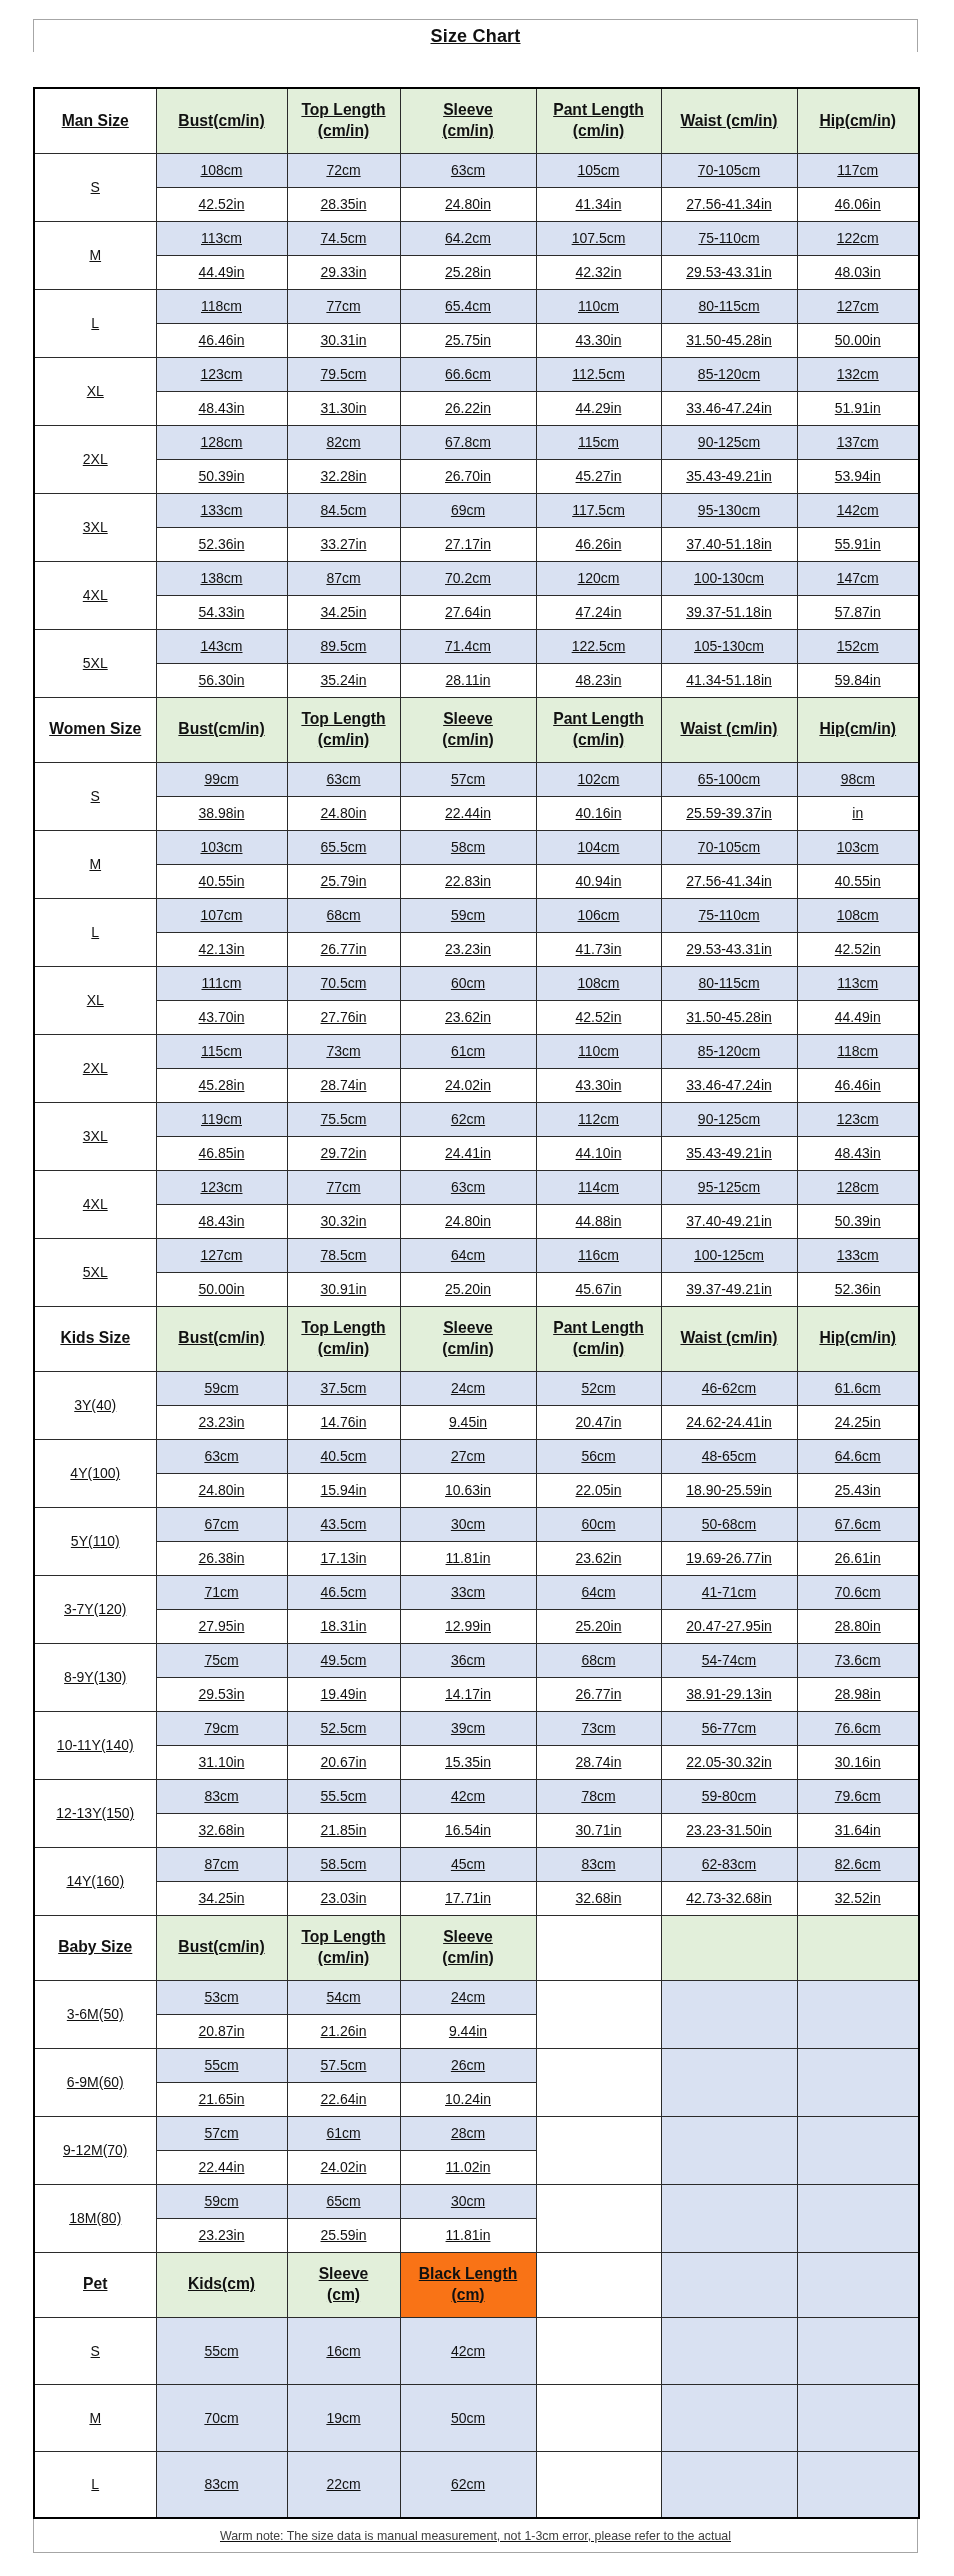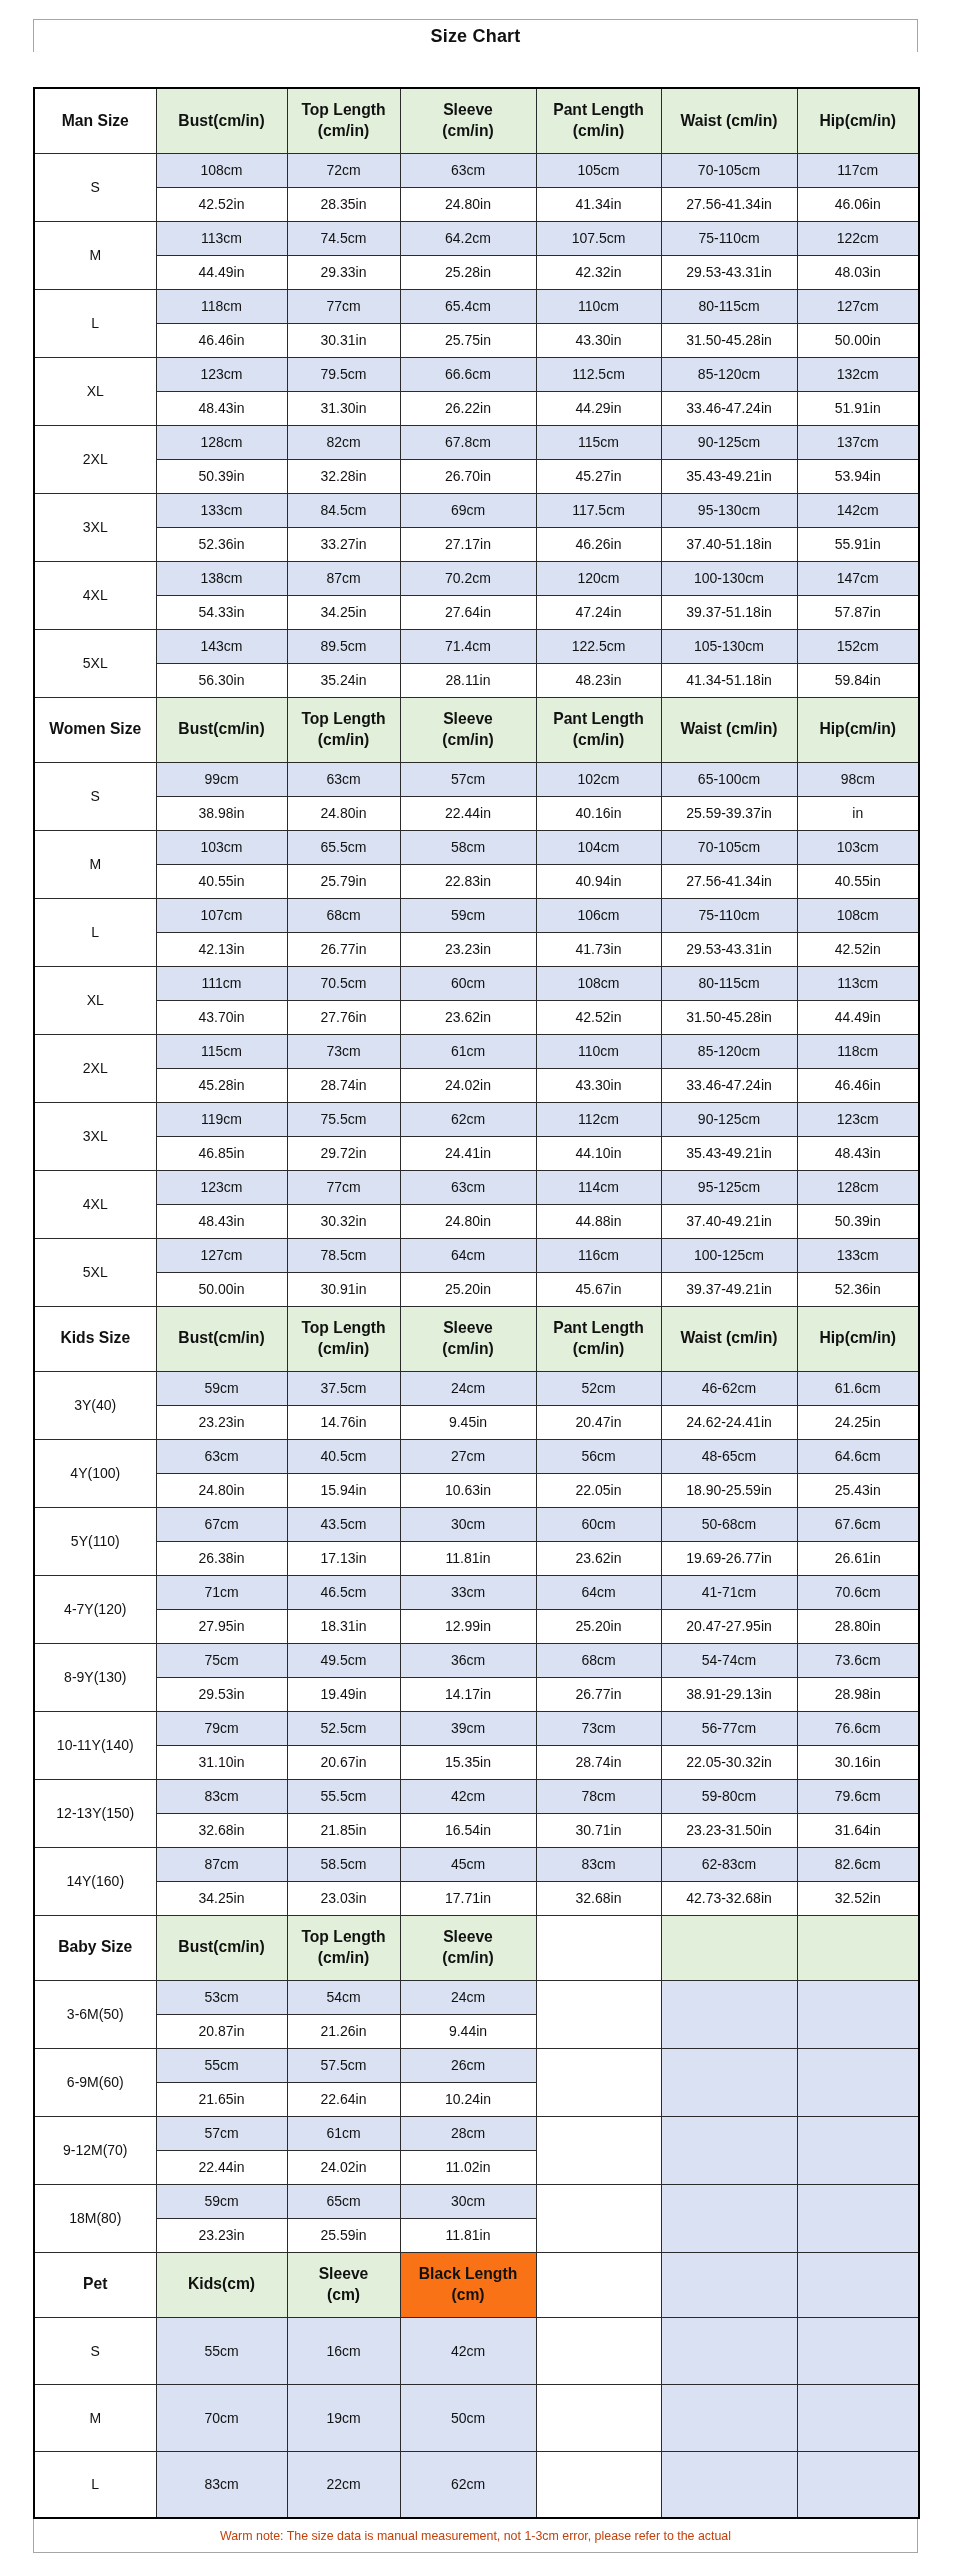--- a/index.html
+++ b/index.html
@@ -1,18 +1,18 @@
 <!DOCTYPE html>
 <html><head>
 <meta charset="utf-8">
 <style>
   html,body { margin:0; padding:0; background:#ffffff; }
   body { font-family:"Liberation Sans","DejaVu Sans",sans-serif; color:#111; }
   .sheet { width:954px; height:2576px; background:#fff; box-sizing:border-box; padding:19px 0 0 33px; }
-  .inner { width:885px; }
+  .inner { width:885px;text-decoration:underline; }
 
   .title-box {
     box-sizing:border-box; width:885px; height:33px;
     border:1px solid #a6a6a6; border-bottom:none;
     display:flex; align-items:center; justify-content:center;
     font-weight:bold; font-size:18px; letter-spacing:0.2px;
   }
 
   table.size-table {
     width:885px; border-collapse:collapse; table-layout:fixed;
@@ -32,21 +32,21 @@
   td.thick-top { border-top:2.9px solid #000; }
   .bg-green  { background:#e2efda; }
   .bg-blue   { background:#d9e1f2; }
   .bg-yellow { background:#f97316; }
   .bg-white  { background:#ffffff; }
 
   .footer-box {
     box-sizing:border-box; width:885px; height:34px;
     border:1px solid #a6a6a6; border-top:none;
     display:flex; align-items:center; justify-content:center;
-    font-size:12.4px; color:#c2410c;
+    font-size:12.4px; color:#404040;
   }
 </style>
 </head>
 <body>
 
 <div class="sheet">
   <div class="inner">
     <div class="title-box">Size Chart</div>
 
     <table class="size-table">
@@ -413,21 +413,21 @@
           </tr>
           <tr class="sub-row">
             <td class="val bg-white">26.38in</td>
             <td class="val bg-white">17.13in</td>
             <td class="val bg-white">11.81in</td>
             <td class="val bg-white">23.62in</td>
             <td class="val bg-white">19.69-26.77in</td>
             <td class="val bg-white">26.61in</td>
           </tr>
           <tr class="sub-row">
-            <td class="size-lbl" rowspan="2">4-7Y(120)</td>
+            <td class="size-lbl" rowspan="2">3-7Y(120)</td>
             <td class="val bg-blue">71cm</td>
             <td class="val bg-blue">46.5cm</td>
             <td class="val bg-blue">33cm</td>
             <td class="val bg-blue">64cm</td>
             <td class="val bg-blue">41-71cm</td>
             <td class="val bg-blue">70.6cm</td>
           </tr>
           <tr class="sub-row">
             <td class="val bg-white">27.95in</td>
             <td class="val bg-white">18.31in</td>

